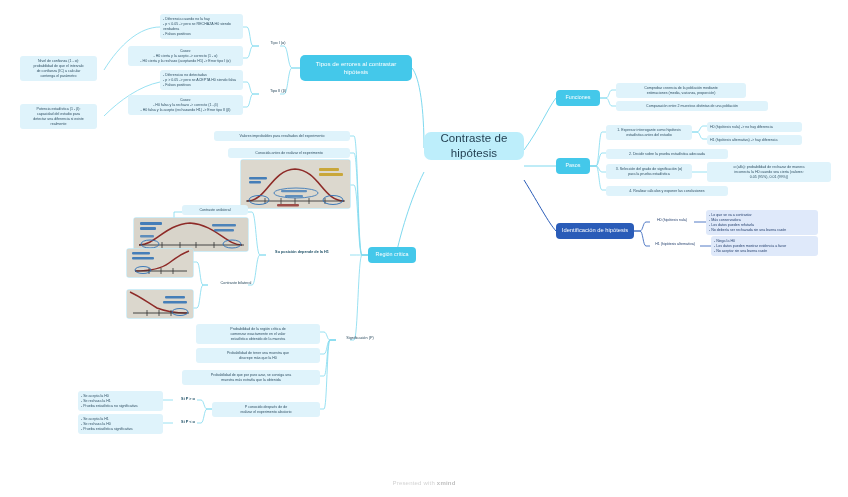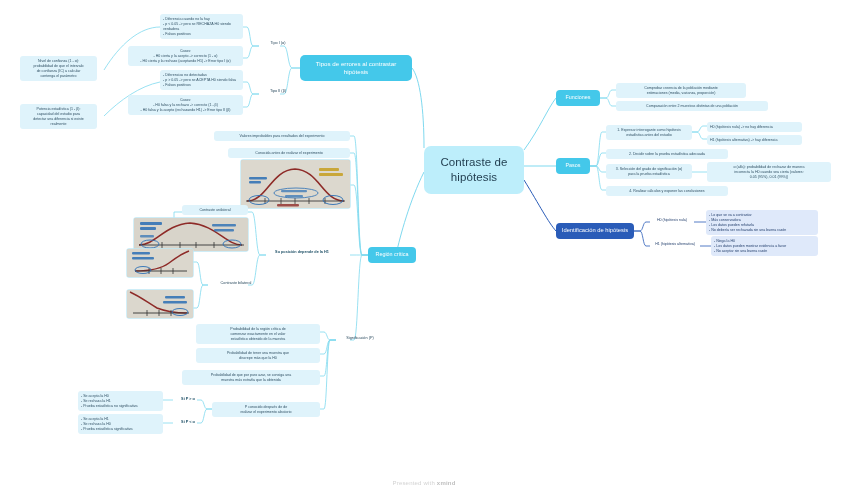--- a/index.html
+++ b/index.html
@@ -159,21 +159,21 @@
 
       <path d="M173,400 L168,400 L163,400"></path>
       <path d="M173,423 L168,423 L163,423"></path>
     </g>
 
     <g fill="none" stroke="#7fd9ef" stroke-width=".8">
       <path d="M310,185 L316,185 L320,185"></path>
     </g>
   </svg>
 
-  <div class="node central" style="left:424px;top:146px;width:100px;height:48px;">Contraste de
+  <div class="node central" style="left:424px;top:132px;width:100px;height:28px;">Contraste de
 hipótesis</div>
 
   <div class="node topic" style="left:300px;top:55px;width:112px;height:26px;">Tipos de errores al contrastar
 hipótesis</div>
 
   <div class="node midlabel" style="left:261px;top:41px;width:34px;">Tipo I (α)</div>
   <div class="node midlabel" style="left:261px;top:89px;width:34px;">Tipo II (β)</div>
 
   <div class="node leaf l" style="left:160px;top:14px;width:83px;">- Diferencia cuando no la hay
 - p &lt; 0.05 -&gt; pero se RECHAZA H0 siendo

